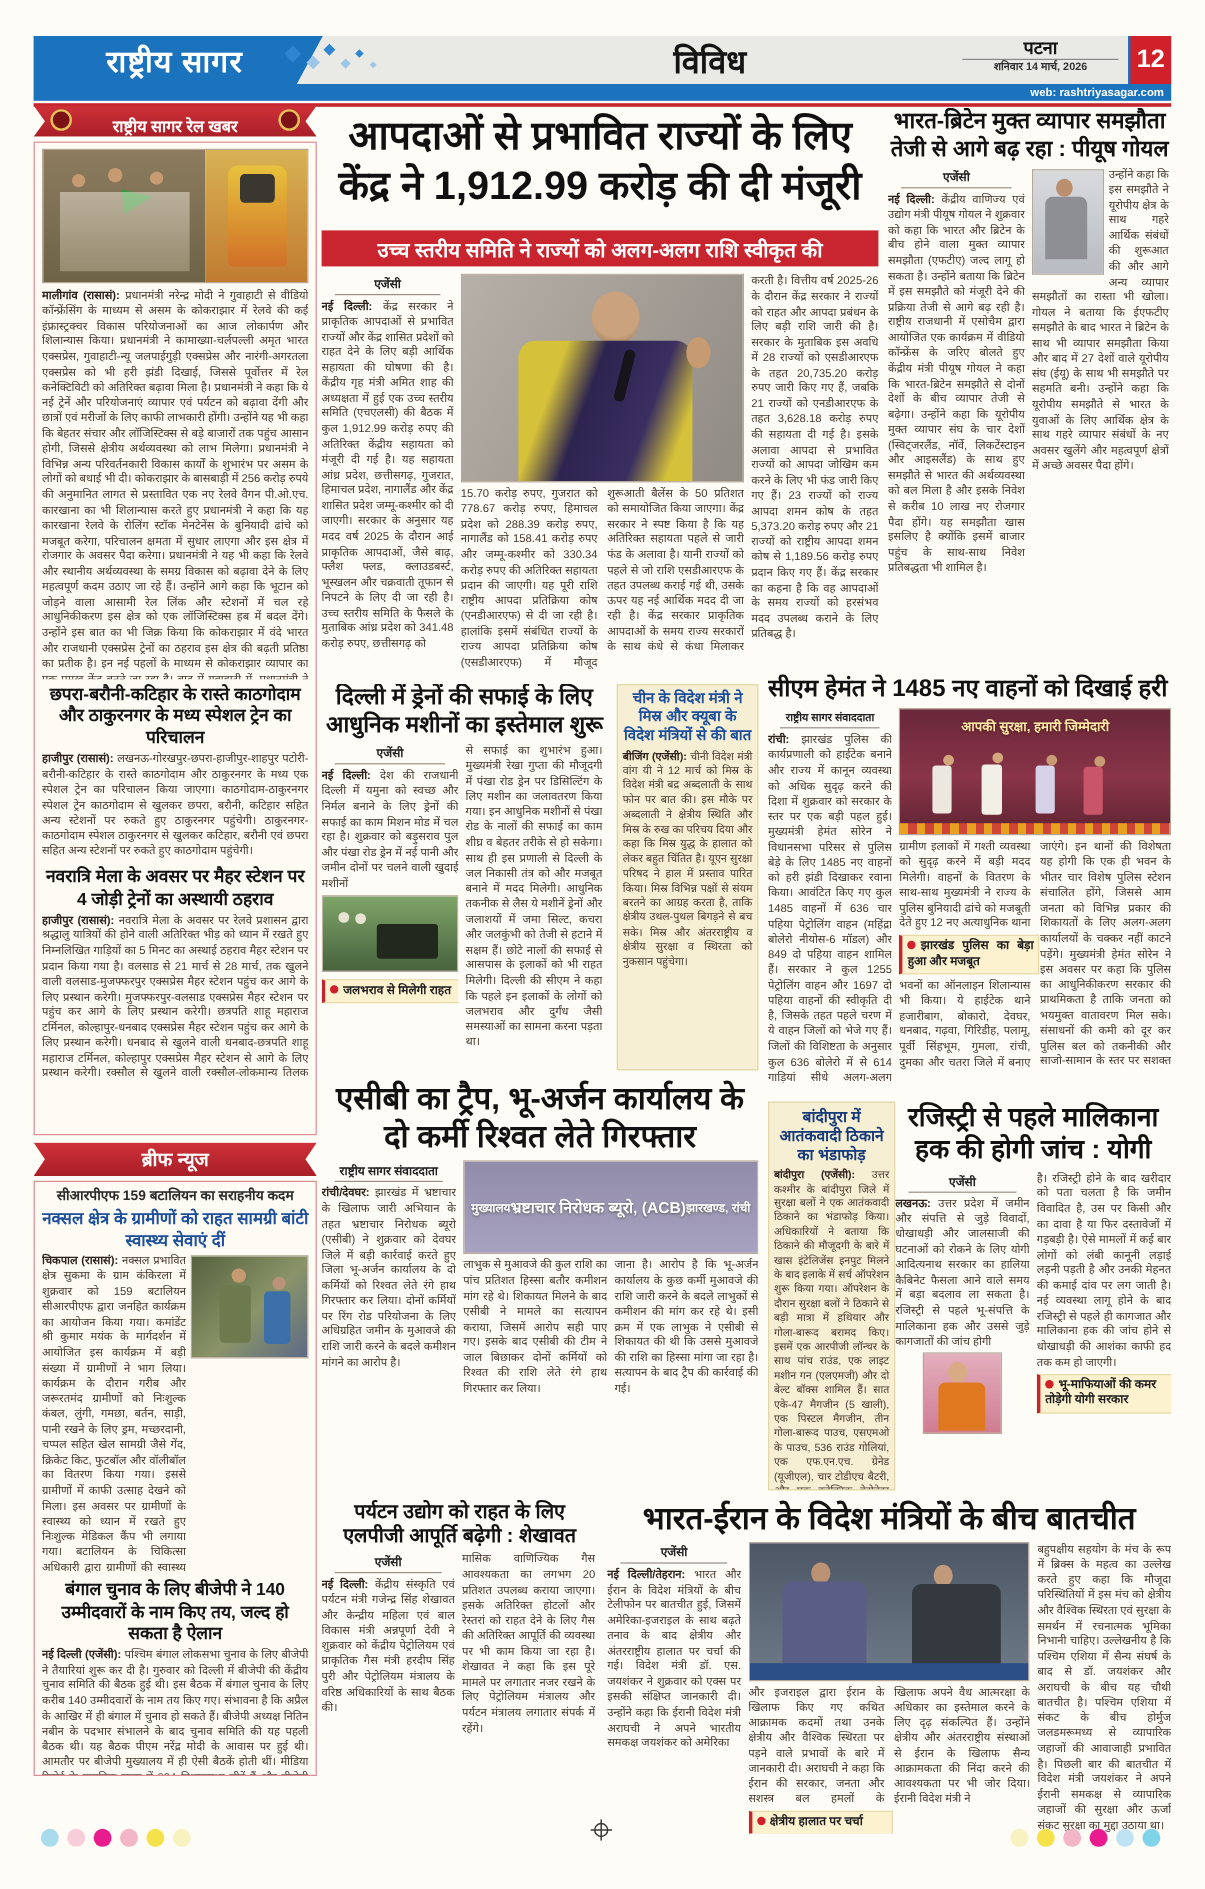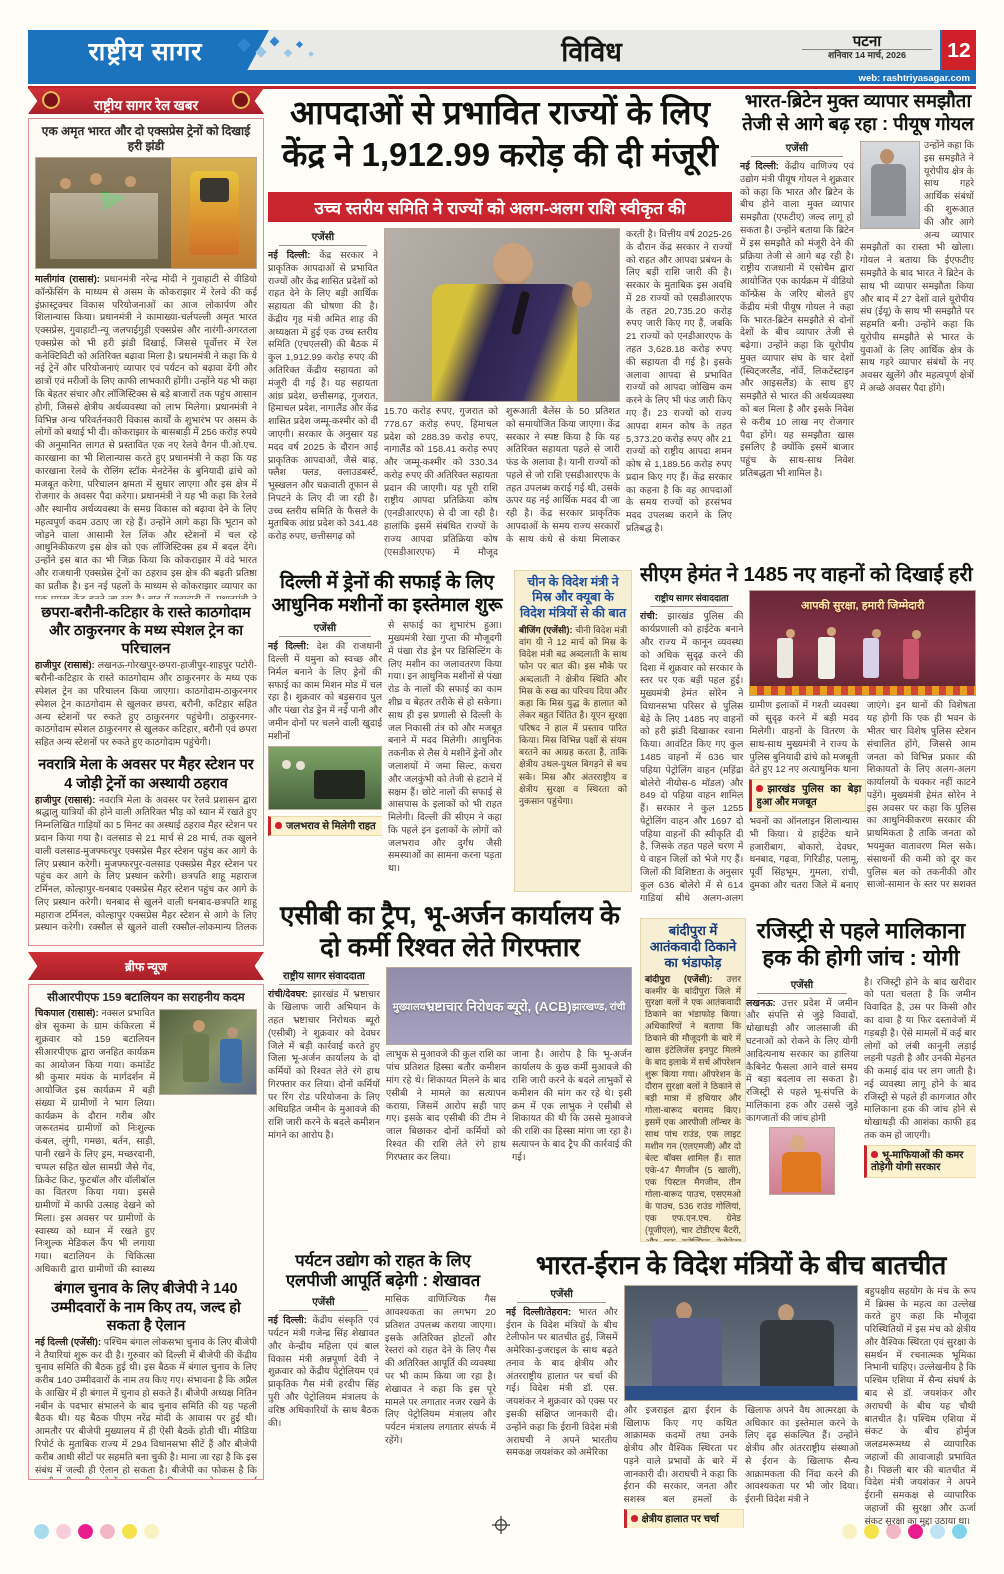--- a/index.html
+++ b/index.html
@@ -33,21 +33,21 @@
   .clamp{overflow:hidden;}
   .hl-box{display:inline-block;width:96%;background:#fdf2cf;border:1px solid #e7d9a8;border-left:3px solid #c4262e;
           padding:3px 4px;margin:3px 0;font-size:10px;font-weight:800;color:#1d1d1d;line-height:1.25;}
   .hl-dot{display:inline-block;width:7px;height:7px;border-radius:50%;background:#d0202a;margin-right:4px;}
   .photo{position:relative;overflow:hidden;border:1px solid #b7a899;}
   
   .ribbon{background:linear-gradient(#d03038,#a81f28);color:#fff;font-weight:800;text-align:center;
           display:flex;align-items:center;justify-content:center;
           clip-path:polygon(0 0,100% 0,96% 50%,100% 100%,0 100%,4% 50%);}
   .rail-ribbon{left:28px;top:88px;width:236px;height:26px;font-size:13.5px;align-items:flex-end;}
-  .brief-ribbon{left:28px;top:952px;width:236px;height:28px;font-size:12px;}
+  .brief-ribbon{left:28px;top:952px;width:236px;height:28px;font-size:16px;}
   .emblem{position:absolute;top:3px;width:18px;height:18px;border-radius:50%;background:#7c1218;border:2px solid #e8c05a;box-sizing:border-box;}
   .lbox{left:28px;width:236px;border:1px solid #de8d94;background:#fdfbf3;box-sizing:border-box;padding:5px 6px;overflow:hidden;}
   .box1{top:118px;height:828px;}
   .box2{top:984px;height:496px;}
   .lh1{font-size:15.5px;font-weight:800;color:#141414;text-align:center;line-height:1.25;margin:1px 0 2px;}
   .lh2{font-size:12px;font-weight:800;color:#2b2b2b;text-align:center;line-height:1.25;margin:0 0 3px;}
   .lh-sec{font-size:14.5px;font-weight:800;color:#141414;text-align:center;line-height:1.25;margin:4px 0 2px;}
   .lh-blue{color:#1d4f9c;}
   
   .main-hl{left:268px;top:92px;width:464px;font-size:33px;font-weight:800;color:#101010;text-align:center;line-height:1.28;}
@@ -105,21 +105,20 @@
 </div>
 <div class="abs red-rule"></div>
 
 <div class="abs ribbon rail-ribbon">
   <div class="emblem" style="left:14px;"></div>
   <span>राष्ट्रीय सागर रेल खबर</span>
   <div class="emblem" style="right:14px;"></div>
 </div>
 
 <div class="abs lbox box1">
-  <div class="lh2">एक अमृत भारत और दो एक्सप्रेस ट्रेनों को दिखाई हरी झंडी</div>
   <div class="photo" style="height:110px;display:flex;">
     <div style="flex:1.6;position:relative;background:linear-gradient(#8d7c5f,#6d6347);">
       <div class="ph-block" style="left:48%;top:30%;width:26px;height:20px;background:#2f9e3c;clip-path:polygon(0 0,100% 30%,10% 100%);"></div>
       <div class="ph-head" style="left:18%;top:18%;width:11px;height:11px;"></div>
       <div class="ph-head" style="left:40%;top:14%;width:12px;height:12px;"></div>
       <div class="ph-head" style="left:66%;top:16%;width:11px;height:11px;"></div>
       <div class="ph-block" style="left:10%;top:32%;width:80%;height:60%;background:linear-gradient(#e8e2d2,#b8ab90);opacity:.55;"></div>
     </div>
     <div style="flex:1;position:relative;background:linear-gradient(#d8b254,#c07c31);">
       <div class="ph-block" style="left:22%;top:12%;width:58%;height:76%;background:linear-gradient(#e8c23c,#d07028);border-radius:8px 8px 4px 4px;"></div>
@@ -141,20 +140,21 @@
     <span>नवरात्रि मेला के अवसर पर रेलवे प्रशासन द्वारा श्रद्धालु यात्रियों की होने वाली अतिरिक्त भीड़ को ध्यान में रखते हुए निम्नलिखित गाड़ियों का 5 मिनट का अस्थाई ठहराव मैहर स्टेशन पर प्रदान किया गया है। वलसाड से 21 मार्च से 28 मार्च, तक खुलने वाली वलसाड-मुजफ्फरपुर एक्सप्रेस मैहर स्टेशन पहुंच कर आगे के लिए प्रस्थान करेगी। मुजफ्फरपुर-वलसाड एक्सप्रेस मैहर स्टेशन पर पहुंच कर आगे के लिए प्रस्थान करेगी। छत्रपति शाहू महाराज टर्मिनल, कोल्हापुर-धनबाद एक्सप्रेस मैहर स्टेशन पहुंच कर आगे के लिए प्रस्थान करेगी। धनबाद से खुलने वाली धनबाद-छत्रपति शाहू महाराज टर्मिनल, कोल्हापुर एक्सप्रेस मैहर स्टेशन से आगे के लिए प्रस्थान करेगी। रक्सौल से खुलने वाली रक्सौल-लोकमान्य तिलक टर्मिनस एक्सप्रेस मैहर स्टेशन से आगे के लिए प्रस्थान करेगी। लोकमान्य तिलक टर्मिनस-रक्सौल एक्सप्रेस मैहर स्टेशन पहुंच कर आगे के लिए प्रस्थान करेगी। पूर्णा जं.-पटना एक्सप्रेस मैहर स्टेशन से आगे के लिए प्रस्थान करेगी। पटना-पूर्णा जं. एक्सप्रेस मैहर स्टेशन से आगे के लिए प्रस्थान करेगी। पटना-वांद्रा टर्मिनस एक्सप्रेस मैहर स्टेशन</span>
   </p>
 </div>
 
 <div class="abs ribbon brief-ribbon">
   <span>ब्रीफ न्यूज</span>
 </div>
 
 <div class="abs lbox box2">
   <div class="lh2" style="font-size:11.5px;">सीआरपीएफ 159 बटालियन का सराहनीय कदम</div>
+  <div class="lh1 lh-blue" style="font-size:14px;">नक्सल क्षेत्र के ग्रामीणों को राहत सामग्री बांटी स्वास्थ्य सेवाएं दीं</div>
   <div class="photo" style="float:right;width:96px;height:84px;margin:2px 0 2px 4px;background:linear-gradient(135deg,#55623f,#8a9468 55%,#5d6a86);">
     <div class="ph-head" style="left:34%;top:12%;width:12px;height:12px;"></div>
     <div class="ph-block" style="left:24%;top:28%;width:26px;height:48px;background:#6d7a4e;border-radius:4px;"></div>
     <div class="ph-head" style="left:70%;top:20%;width:11px;height:11px;background:#b9937a;"></div>
     <div class="ph-block" style="left:62%;top:34%;width:22px;height:44px;background:#3d6fa8;border-radius:4px;"></div>
   </div>
   <p class="bt clamp" style="height:268px;margin:0;">
     <b>चिकपाल (रासासं):</b>
     <span>नक्सल प्रभावित क्षेत्र सुकमा के ग्राम कंकिरला में शुक्रवार को 159 बटालियन सीआरपीएफ द्वारा जनहित कार्यक्रम का आयोजन किया गया। कमांडेंट श्री कुमार मयंक के मार्गदर्शन में आयोजित इस कार्यक्रम में बड़ी संख्या में ग्रामीणों ने भाग लिया। कार्यक्रम के दौरान गरीब और जरूरतमंद ग्रामीणों को निःशुल्क कंबल, लुंगी, गमछा, बर्तन, साड़ी, पानी रखने के लिए ड्रम, मच्छरदानी, चप्पल सहित खेल सामग्री जैसे गेंद, क्रिकेट किट, फुटबॉल और वॉलीबॉल का वितरण किया गया। इससे ग्रामीणों में काफी उत्साह देखने को मिला। इस अवसर पर ग्रामीणों के स्वास्थ्य को ध्यान में रखते हुए निःशुल्क मेडिकल कैंप भी लगाया गया। बटालियन के चिकित्सा अधिकारी द्वारा ग्रामीणों की स्वास्थ्य जांच की गई, जिसमें बीपी मापना, मलेरिया जांच समेत अन्य आवश्यक चिकित्सकीय परीक्षण किए गए। साथ ही जरूरतमंद लोगों को निःशुल्क दवाइयां भी वितरित की गईं। कार्यक्रम के संबंध में जानकारी देते हुए 159 बटालियन सीआरपीएफ के द्वितीय कमान अधिकारी श्री लोकेश कुमार ने बताया कि सिविक एक्शन प्रोग्राम के तहत इस प्रकार के जनहित कार्यक्रम समय-समय पर आयोजित किए जाते हैं। इनका उद्देश्य ग्रामीणों में सुरक्षा की भावना विकसित करना, केंद्र एवं राज्य सरकार की जनकल्याणकारी योजनाओं की जानकारी आम जनता तक पहुंचाना तथा ग्रामीणों और प्रशासन के बीच बेहतर समन्वय स्थापित करना है। उन्होंने बताया कि कार्यक्रम में ग्रामीणों ने बढ़-चढ़कर हिस्सा लिया और सीआरपीएफ द्वारा किए जा रहे जनहित कार्यों की सराहना की। इस अवसर पर द्वितीय कमान अधिकारी लोकेश कुमार, डी/159 के समवाय अधिकारी श्री के.एच. विनोद कुमार सिंह, सहायक कमांडेंट श्री तुलसी दास, सहायक कमांडेंट डॉ. काशिफ राजा (चिकित्सा अधिकारी) सहित बटालियन के अन्य जवान और क्षेत्र के गणमान्य लोग उपस्थित रहे।</span>
   </p>

